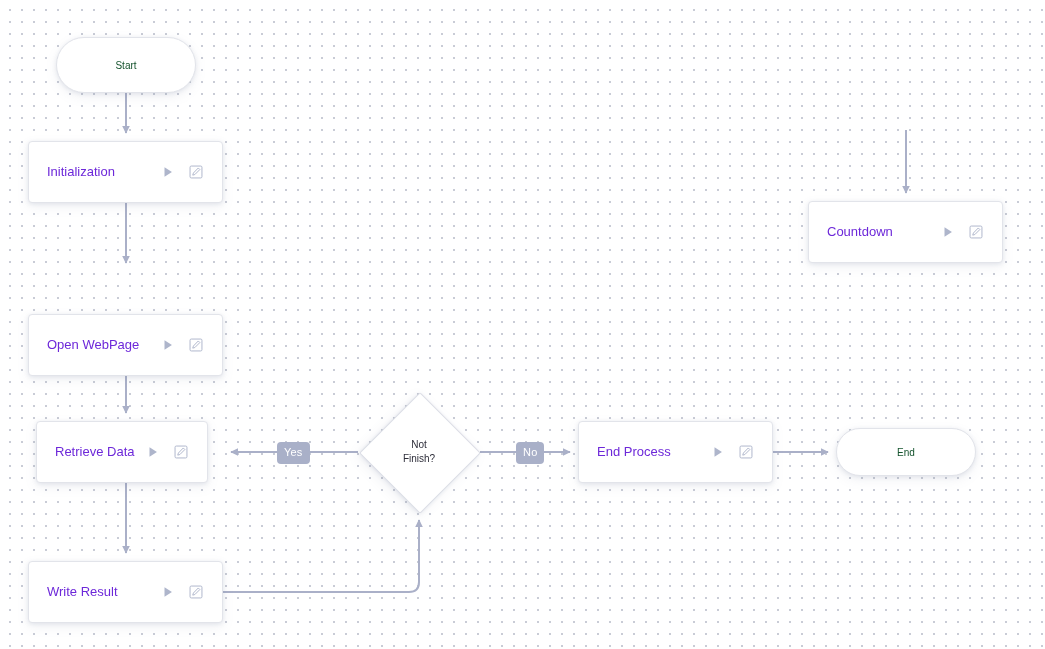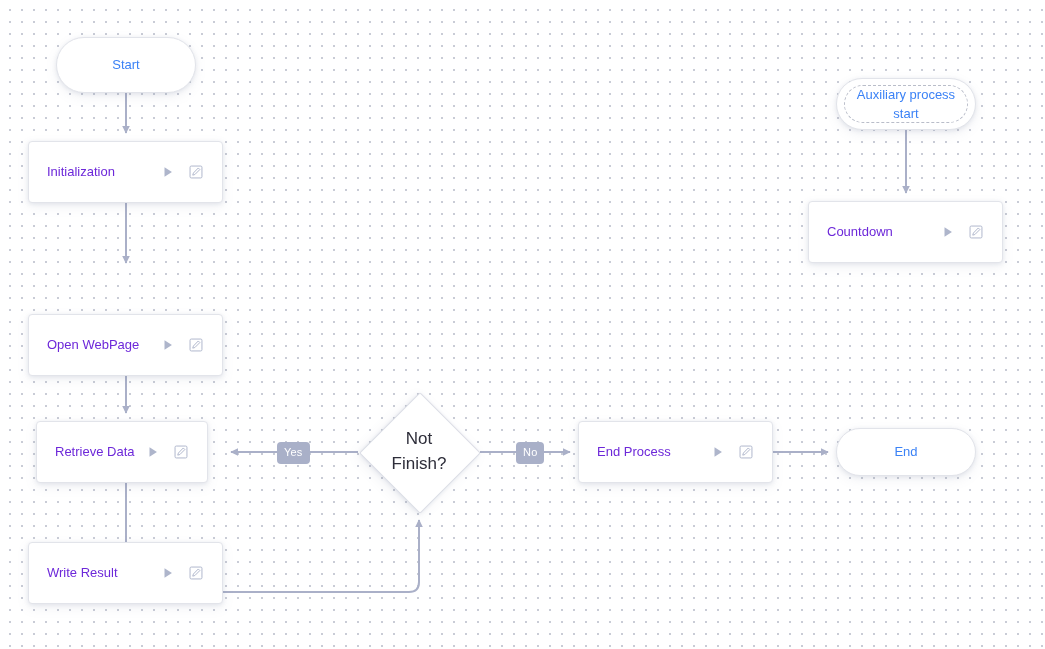--- a/index.html
+++ b/index.html
@@ -60,22 +60,22 @@
     white-space: nowrap;
   }
 
   
   .node.pill {
     border-radius: 999px;
     justify-content: center;
     text-align: center;
   }
   .node.pill .label {
-    font-size: 13px;
-    color: #3b82f6;
+    font-size: 10px;
+    color: #14532d;
     line-height: 1.5;
     padding: 0 14px;
   }
 
   
   .node.pill.selected::after {
     content: "";
     position: absolute;
     left: 7px;
     right: 7px;
@@ -103,21 +103,21 @@
     margin-top: -42px;
     background: #ffffff;
     border: 1px solid #dcdee6;
     transform: rotate(45deg);
     box-shadow: 0 1px 4px rgba(120,128,160,0.16), 0 4px 12px rgba(120,128,160,0.10);
     border-radius: 2px;
   }
   .node.decision .label {
     position: relative;
     z-index: 2;
-    font-size: 17px;
+    font-size: 10px;
     color: #2e2e3a;
     line-height: 1.45;
     text-align: center;
     width: 100%;
   }
 
   
   .node-actions {
     display: flex;
     align-items: center;
@@ -232,21 +232,21 @@
       </span>
       <span class="icon-btn">
         <svg viewBox="0 0 16 16" width="14" height="14" aria-hidden="true">
           <rect x="1.2" y="1.2" width="13.6" height="13.6" rx="1.4" fill="none" stroke="currentColor" stroke-width="1.1"></rect>
           <path d="M10.6 3.4 L12.4 5.2 L6.7 10.9 L4.3 11.6 L5.0 9.2 Z" fill="none" stroke="currentColor" stroke-width="1.1" stroke-linejoin="round"></path>
         </svg>
       </span>
     </span>
   </div>
 
-  <div class="node process" style="left:28px; top:542px; width:195px; height:62px;">
+  <div class="node process" style="left:28px; top:561px; width:195px; height:62px;">
     <span class="label">Write Result</span>
     <span class="node-actions">
       <span class="icon-btn">
         <svg viewBox="0 0 16 16" width="14" height="14" aria-hidden="true">
           <path d="M4 2.5 L12.5 8 L4 13.5 Z" fill="currentColor"></path>
         </svg>
       </span>
       <span class="icon-btn">
         <svg viewBox="0 0 16 16" width="14" height="14" aria-hidden="true">
           <rect x="1.2" y="1.2" width="13.6" height="13.6" rx="1.4" fill="none" stroke="currentColor" stroke-width="1.1"></rect>
@@ -276,23 +276,20 @@
           <path d="M10.6 3.4 L12.4 5.2 L6.7 10.9 L4.3 11.6 L5.0 9.2 Z" fill="none" stroke="currentColor" stroke-width="1.1" stroke-linejoin="round"></path>
         </svg>
       </span>
     </span>
   </div>
 
   <div class="node pill" style="left:836px; top:428px; width:140px; height:48px;">
     <span class="label">End</span>
   </div>
 
-  <div class="node pill selected" style="left:836px; top:78px; width:140px; height:52px;">
-    <span class="label">Auxiliary process start</span>
-  </div>
 
   <div class="node process" style="left:808px; top:201px; width:195px; height:62px;">
     <span class="label">Countdown</span>
     <span class="node-actions">
       <span class="icon-btn">
         <svg viewBox="0 0 16 16" width="14" height="14" aria-hidden="true">
           <path d="M4 2.5 L12.5 8 L4 13.5 Z" fill="currentColor"></path>
         </svg>
       </span>
       <span class="icon-btn">

